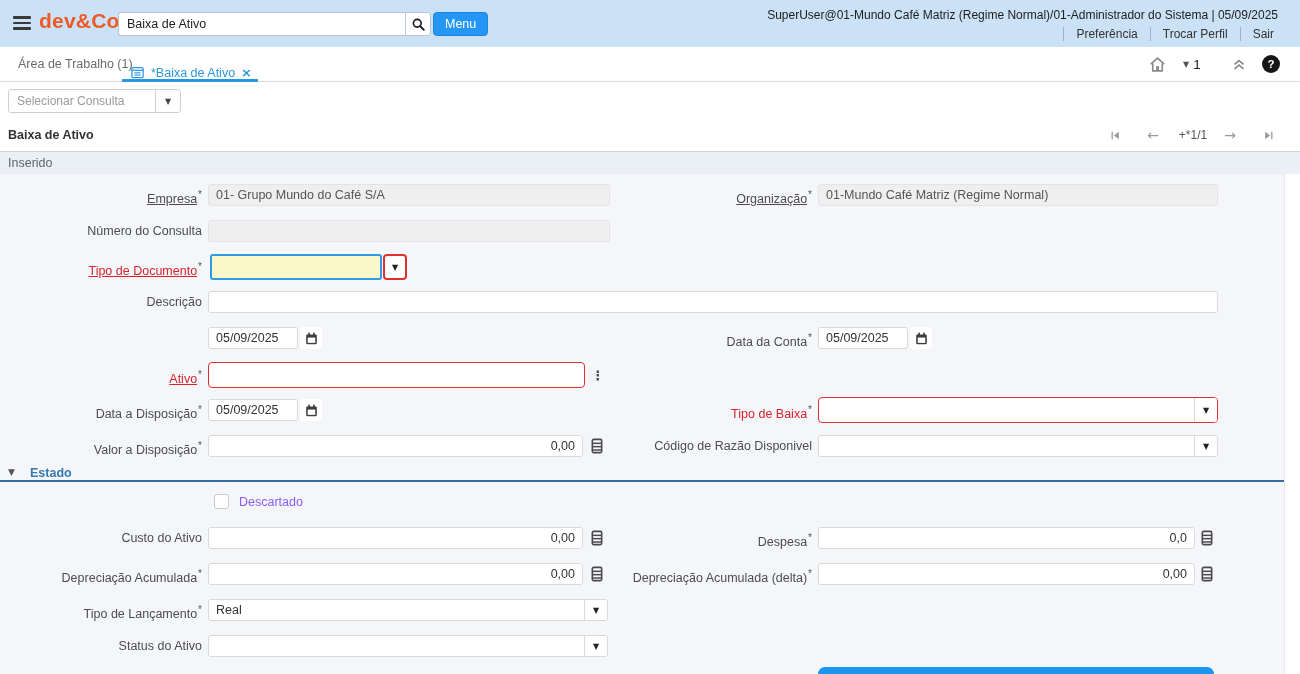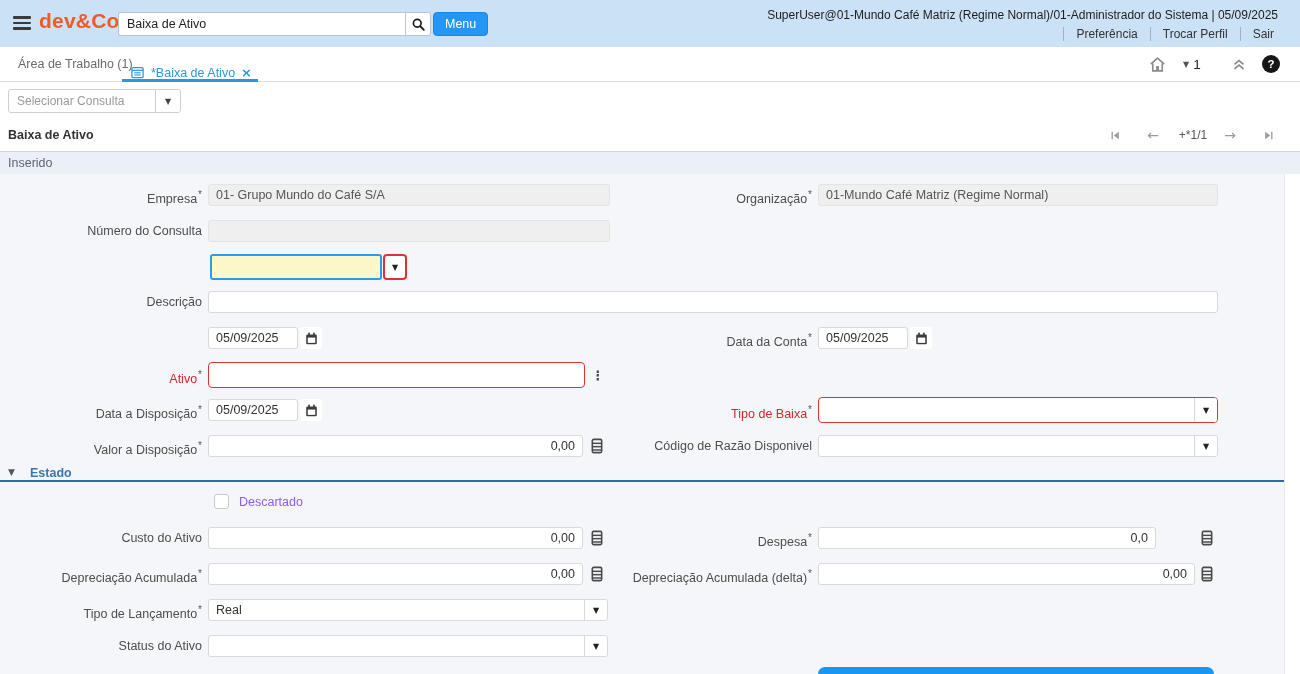--- a/index.html
+++ b/index.html
@@ -49,21 +49,21 @@
 
   
   .statusbar{position:absolute;left:0;top:152px;width:1300px;height:22px;background:#ebf0f7;font-size:12.5px;color:#5c6470;line-height:22px;padding-left:8px}
 
   
   .formbg{position:absolute;left:0;top:174px;width:1300px;height:500px;background:#f4f6fa}
   .scrollstrip{position:absolute;right:0;top:174px;width:16px;height:500px;background:#fff;border-left:1px solid #e9e9e9}
   .lbl{position:absolute;font-size:12.5px;color:#4d4d4d;text-align:right;line-height:22px;white-space:nowrap}
   .lbl.L{left:0;width:202px}
   .lbl.R{left:560px;width:252px}
-  .lbl .ul{}
+  .lbl .ul{text-decoration:underline}
   .lbl.red,.lbl.red .ul{color:#d8232a}
   sup.req{font-size:10px;color:#555;margin-left:1px}
   .inp{position:absolute;height:22px;border:1px solid #d9d9d9;border-radius:3px;background:#fff;font-family:"Liberation Sans","DejaVu Sans",sans-serif;font-size:12.5px;color:#333;padding:0 7px;outline:none}
   .inp.dis{background:#efefef;border-color:#e4e4e4;color:#555}
   .inp.num{text-align:right}
   .inp.err{border:1px solid #e03131;height:26px;border-radius:4px}
   .inp.focusy{background:#fbf7c8;border:2px solid #2f9be8;height:26px}
   .dd-btn{position:absolute;width:24px;height:26px;background:#fff;border:2px solid #e03131;border-radius:4px;font-size:8px;color:#222;cursor:pointer;font-family:"DejaVu Sans",sans-serif}
   .combo{position:absolute;height:22px;display:flex;border:1px solid #d9d9d9;border-radius:3px;background:#fff}
   .combo.err{border:1px solid #e03131;height:26px;border-radius:4px}
@@ -282,20 +282,21 @@
   <div class="formbg"></div>
 
   <span class="lbl L" style="top:184px"><span class="ul">Empresa</span><sup class="req">*</sup></span>
   <input class="inp dis" style="left: 208px; top: 184px; width: 402px;" readonly="" value="01- Grupo Mundo do Café S/A">
   <span class="lbl R" style="top:184px"><span class="ul">Organização</span><sup class="req">*</sup></span>
   <input class="inp dis" style="left: 818px; top: 184px; width: 400px;" readonly="" value="01-Mundo Café Matriz (Regime Normal)">
 
   <span class="lbl L" style="top:220px"><span>Número do Consulta</span></span>
   <input class="inp dis" style="left: 208px; top: 220px; width: 402px;" readonly="" value="">
 
+  <span class="lbl L red" style="top:254px;line-height:26px"><span class="ul">Tipo de Documento</span><sup class="req" style="color:#555">*</sup></span>
   <input class="inp focusy" style="left: 210px; top: 254px; width: 172px;" value="">
   <button class="dd-btn" style="left:383px;top:254px"><span>▼</span></button>
 
   <span class="lbl L" style="top:291px"><span>Descrição</span></span>
   <input class="inp" style="left: 208px; top: 291px; width: 1010px;" value="">
 
   <input class="inp" style="left: 208px; top: 327px; width: 90px;" value="05/09/2025">
   <button class="icon-btn" style="left:300px;top:327px">
     <svg width="15" height="15" viewBox="0 0 24 24">
         <rect x="3.5" y="5.5" width="17" height="15.5" rx="2" fill="currentColor"></rect>
@@ -364,21 +365,21 @@
   <input class="inp num" style="left: 208px; top: 527px; width: 375px;" value="0,00">
   <button class="ghost-btn" style="left:589px;top:528px;width:16px;height:20px">
     <svg width="12" height="16" viewBox="0 0 18 24">
         <rect x="2" y="2" width="14" height="20" rx="2" fill="none" stroke="currentColor" stroke-width="2.4"></rect>
         <line x1="2" y1="8" x2="16" y2="8" stroke="currentColor" stroke-width="2.2"></line>
         <line x1="2" y1="13" x2="16" y2="13" stroke="currentColor" stroke-width="2.2"></line>
         <line x1="2" y1="18" x2="16" y2="18" stroke="currentColor" stroke-width="2.2"></line>
       </svg>
   </button>
   <span class="lbl R" style="top:527px"><span>Despesa</span><sup class="req">*</sup></span>
-  <input class="inp num" style="left: 818px; top: 527px; width: 338px;" value="0,0">
+  <input class="inp num" style="left: 818px; top: 527px; width: 377px;" value="0,0">
   <button class="ghost-btn" style="left:1199px;top:528px;width:16px;height:20px">
     <svg width="12" height="16" viewBox="0 0 18 24">
         <rect x="2" y="2" width="14" height="20" rx="2" fill="none" stroke="currentColor" stroke-width="2.4"></rect>
         <line x1="2" y1="8" x2="16" y2="8" stroke="currentColor" stroke-width="2.2"></line>
         <line x1="2" y1="13" x2="16" y2="13" stroke="currentColor" stroke-width="2.2"></line>
         <line x1="2" y1="18" x2="16" y2="18" stroke="currentColor" stroke-width="2.2"></line>
       </svg>
   </button>
 
   <span class="lbl L" style="top:563px"><span>Depreciação Acumulada</span><sup class="req">*</sup></span>

